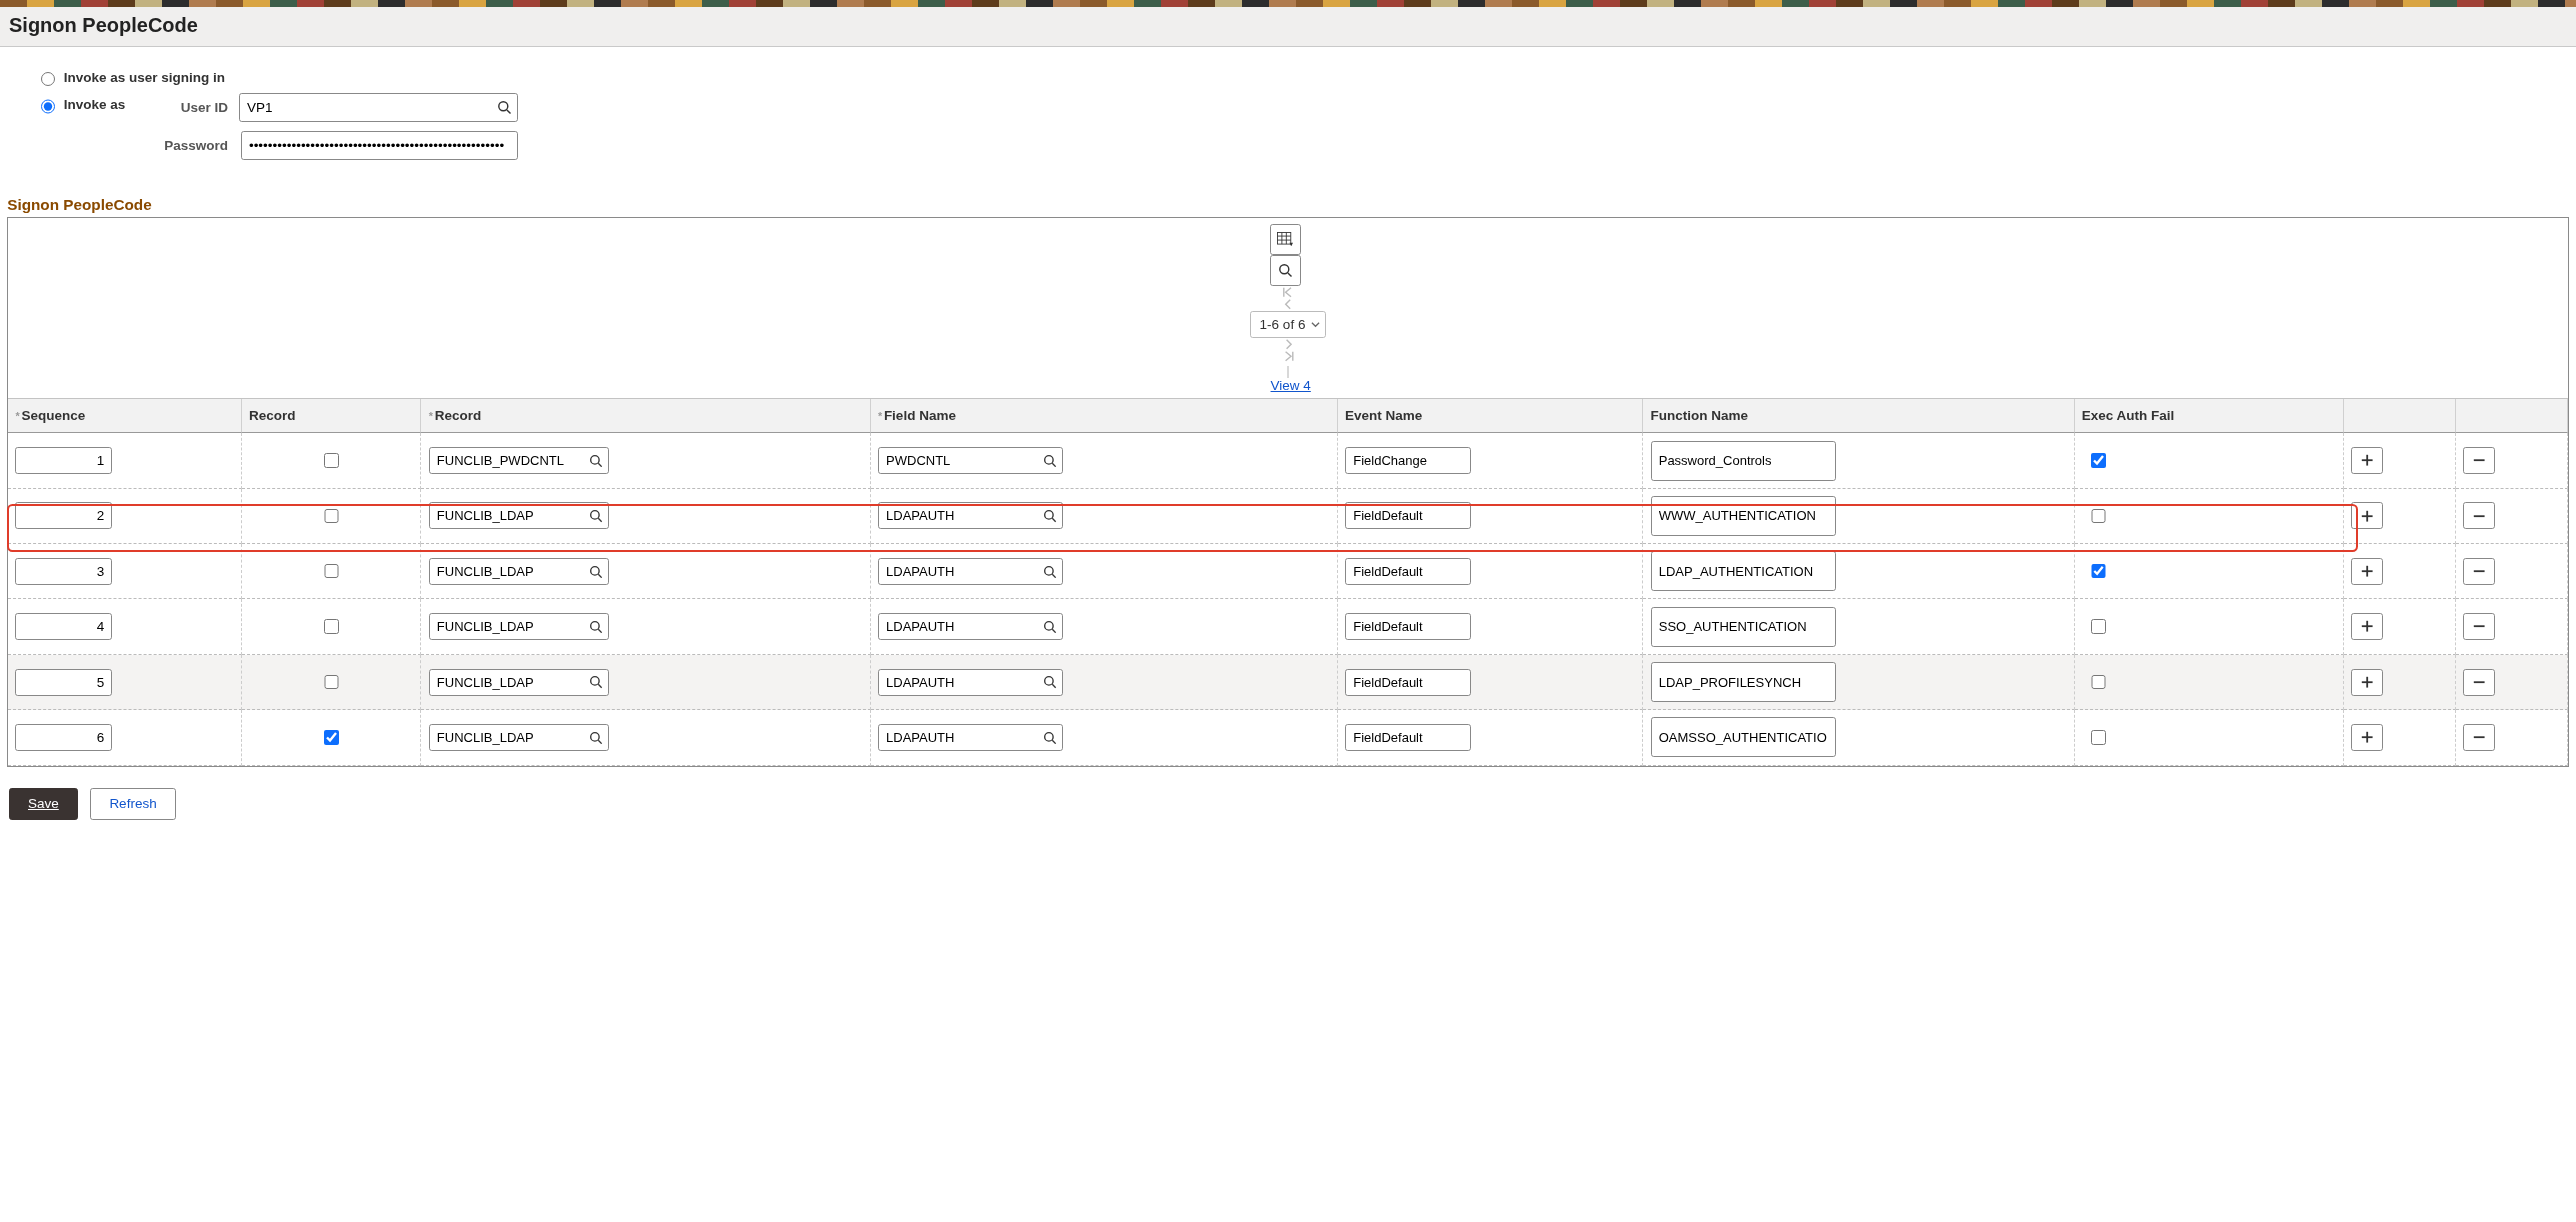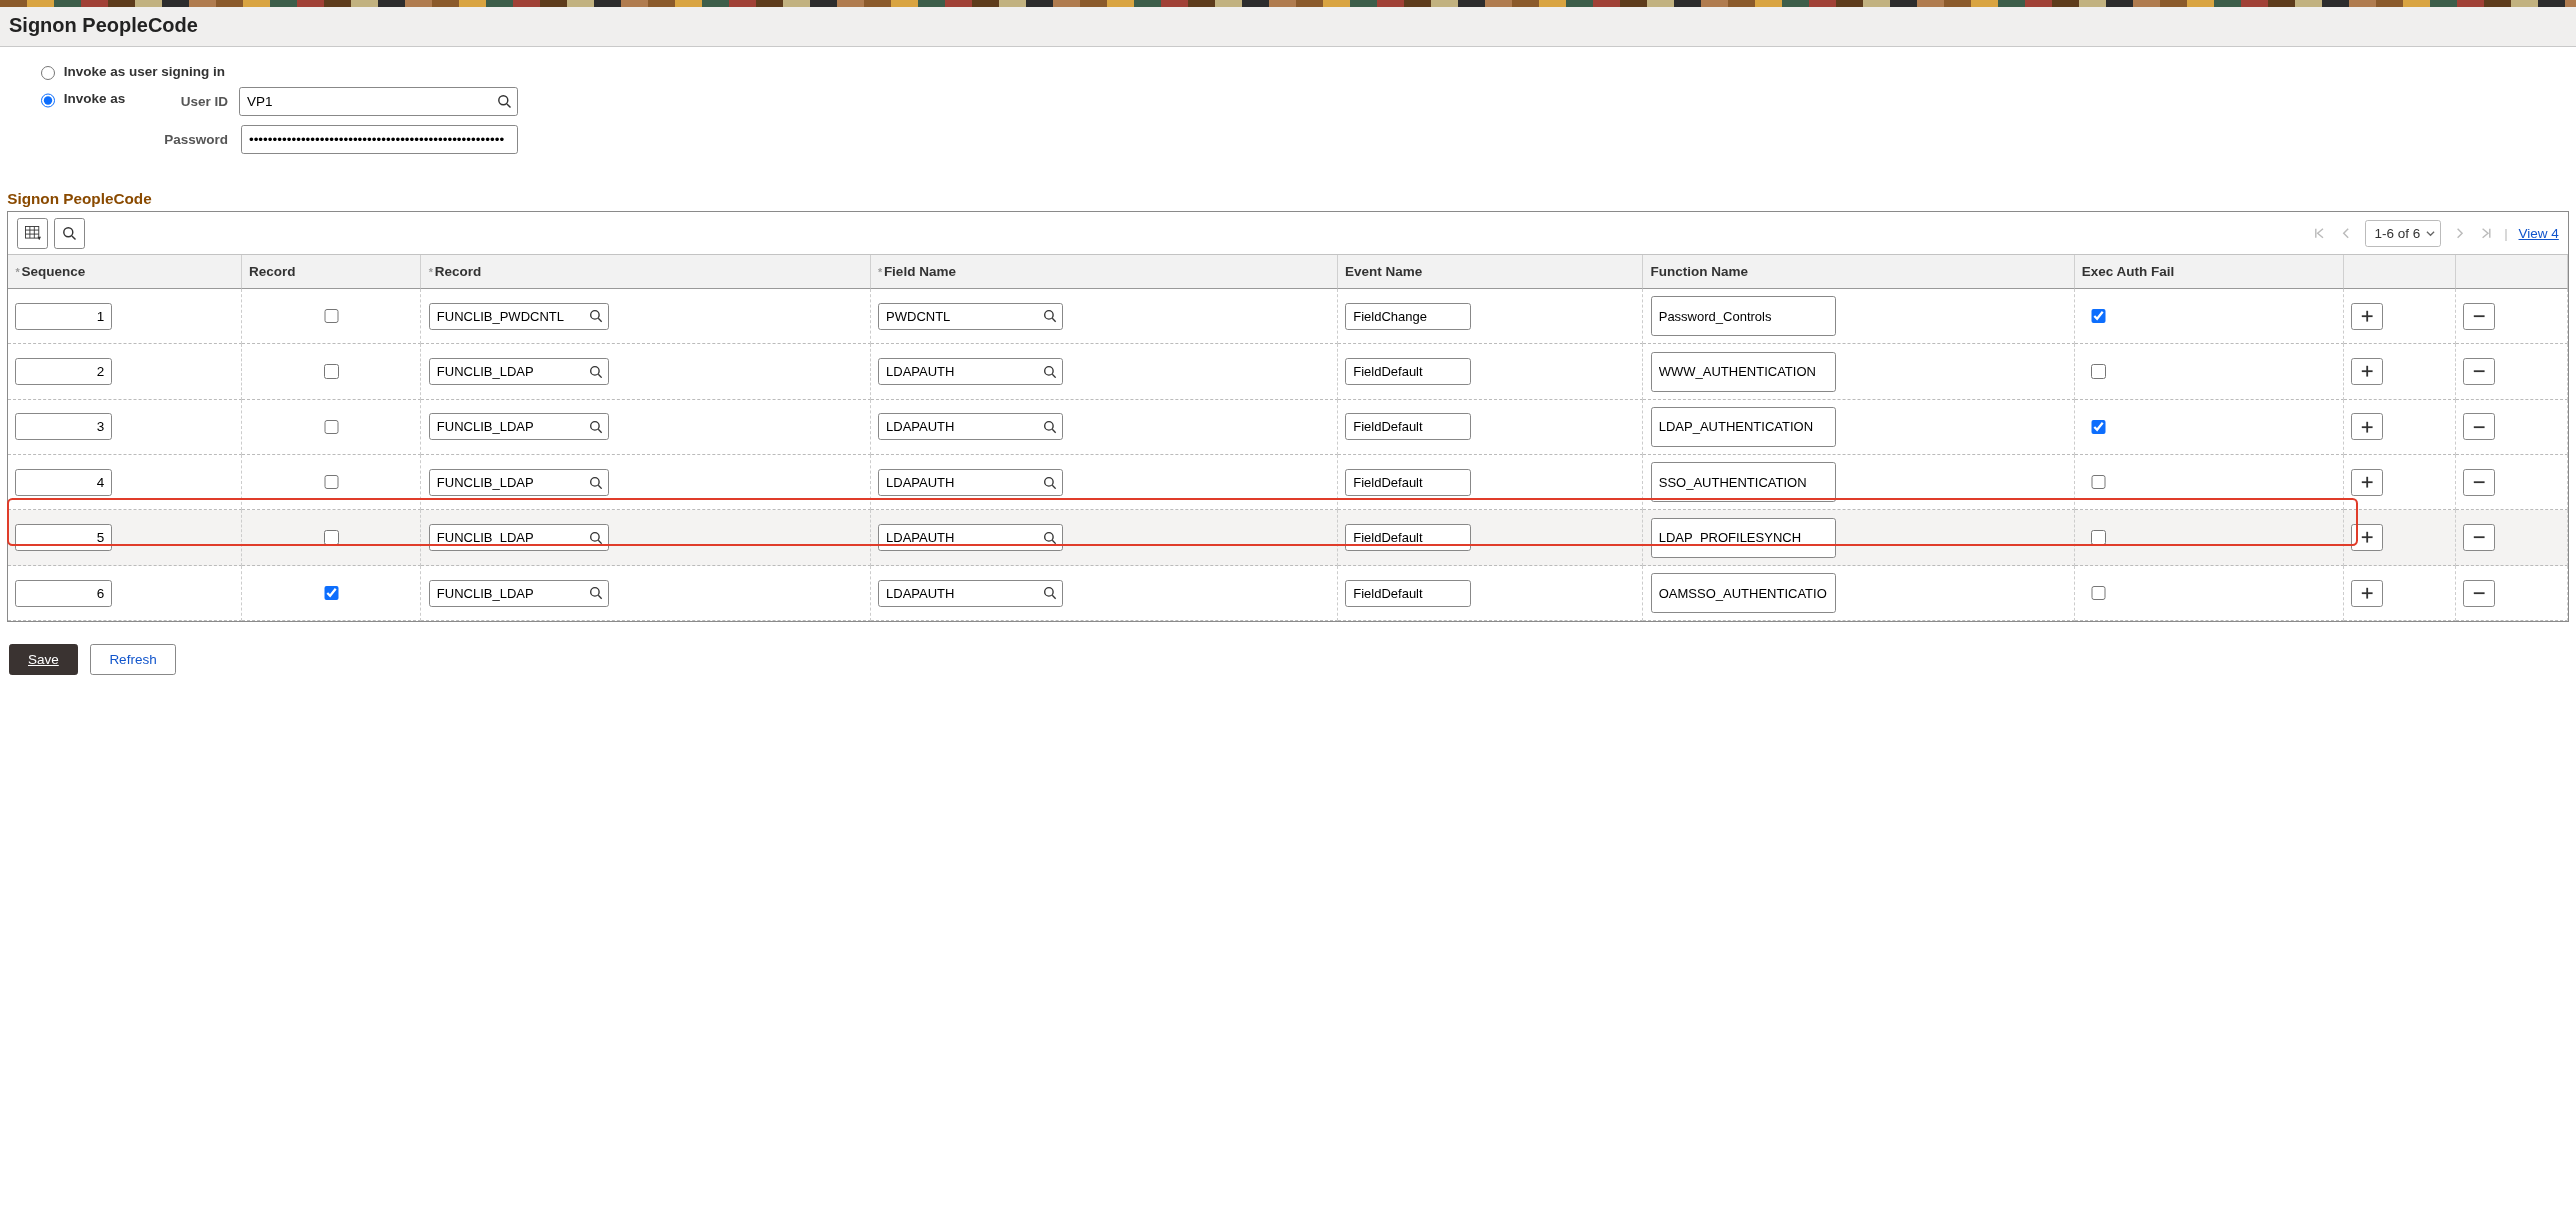--- a/index.html
+++ b/index.html
@@ -21,21 +21,21 @@
     background: #f0efee;
     border-bottom: 0.9px solid #c9c9c9;
     padding: 7.2px 9px 9px 9px;
   }
   .titlebar h1 {
     margin: 0;
     font-size: 20px;
     font-weight: bold;
     color: #222;
   }
-  .page-body { background: #fff; padding: 5px 0 27px 0; }
+  .page-body { background: #fff; padding: 11px 0 27px 0; }
   .formblock { padding: 5.4px 7.2px 0 36px; }
   .formrow { display: flex; align-items: center; min-height: 27px; }
   .radio-opt { display: flex; align-items: center; gap: 5.4px; font-weight: bold; color: #333; }
   input[type=radio] { width: 14.4px; height: 14.4px; accent-color: #0d6efd; }
   .radiolbl { padding-right: 12.6px; }
   .fieldpair { display: flex; align-items: center; margin-left: 9px; justify-content: space-between; }
   .fieldlabel { width: 81px; text-align: right; font-weight: bold; color: #555; margin-right: 10.8px; }
   .lookup-input {
     display: inline-flex; align-items: center;
     border: 0.9px solid #888; border-radius: 2.7px;
@@ -57,21 +57,21 @@
     width: 277px;
   }
 
   .section-title {
     color: #8a4a00; font-weight: bold; font-size: 15.3px;
     padding: 36px 7.2px 3.6px 7.2px;
   }
   .grid-wrap { border: 0.9px solid #8a8a8a; margin: 0 7.2px; }
   .grid-toolbar {
     display: flex; align-items: center;
-    padding: 5.4px 9px; border-bottom: 0.9px solid #c3c3c3;
+    padding: 5.4px 9px; border-bottom: 0.9px solid #c3c3c3; flex-direction: column;
   }
   .tool-btn {
     border: 0.9px solid #888; border-radius: 2.7px; background: #fff;
     width: 31px; height: 31px; display: flex; align-items: center; justify-content: center;
     margin-right: 5.4px; color: #333;
   }
   .spacer { flex: 1; }
   .nav-icon { color: #bbb; padding: 0 7.2px; cursor: default; display:inline-flex; align-items:center; }
   .nav-sep { color: #bbb; padding: 0 5.4px; }
   .range-select {

